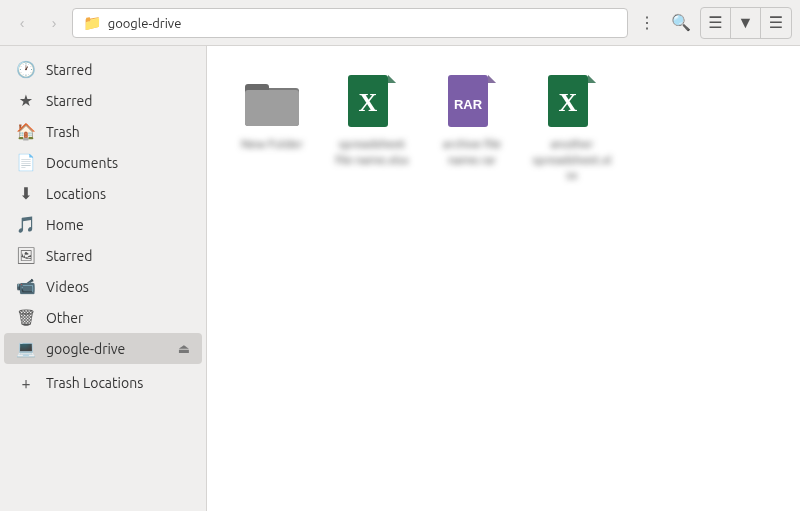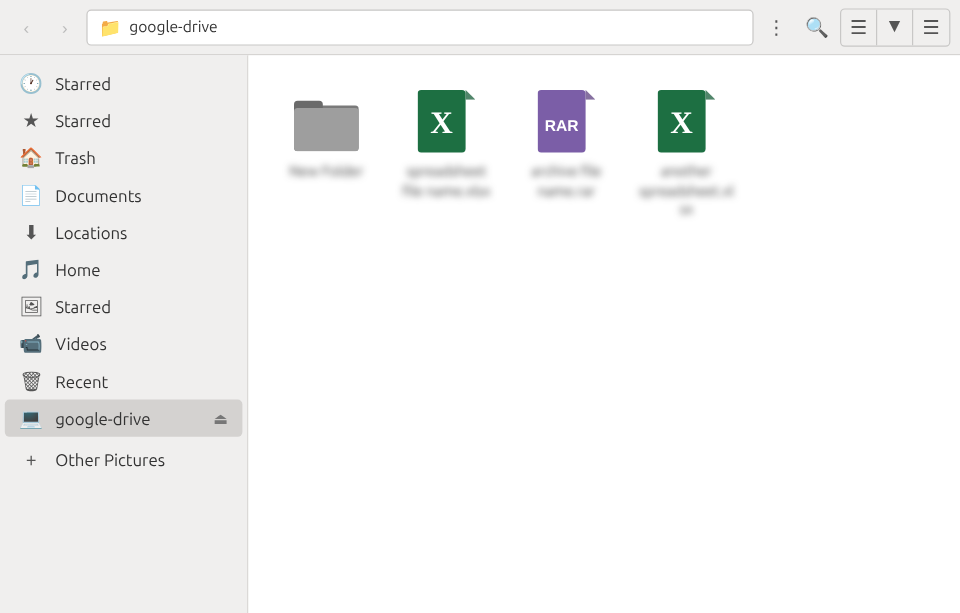--- a/index.html
+++ b/index.html
@@ -233,30 +233,30 @@
     <div class="sidebar-item">
       <span class="icon">🖼</span>
       <span>Starred</span>
     </div>
     <div class="sidebar-item">
       <span class="icon">📹</span>
       <span>Videos</span>
     </div>
     <div class="sidebar-item">
       <span class="icon">🗑</span>
-      <span>Recent</span>
+      <span>Other</span>
     </div>
     <div class="sidebar-item active">
       <span class="icon">💻</span>
       <span>google-drive</span>
       <span class="eject-btn">⏏</span>
     </div>
     <div class="sidebar-item other-locations">
       <span class="icon">+</span>
-      <span>Other Pictures</span>
+      <span>Trash Locations</span>
     </div>
   </div>
 
   <div class="content">
 
     <div class="file-item">
       <div class="file-icon">
         <svg width="54" height="48" viewBox="0 0 54 48">
           <rect x="0" y="10" width="54" height="38" rx="3" fill="#7a7a7a"></rect>
           <rect x="0" y="6" width="24" height="12" rx="3" fill="#6a6a6a"></rect>

